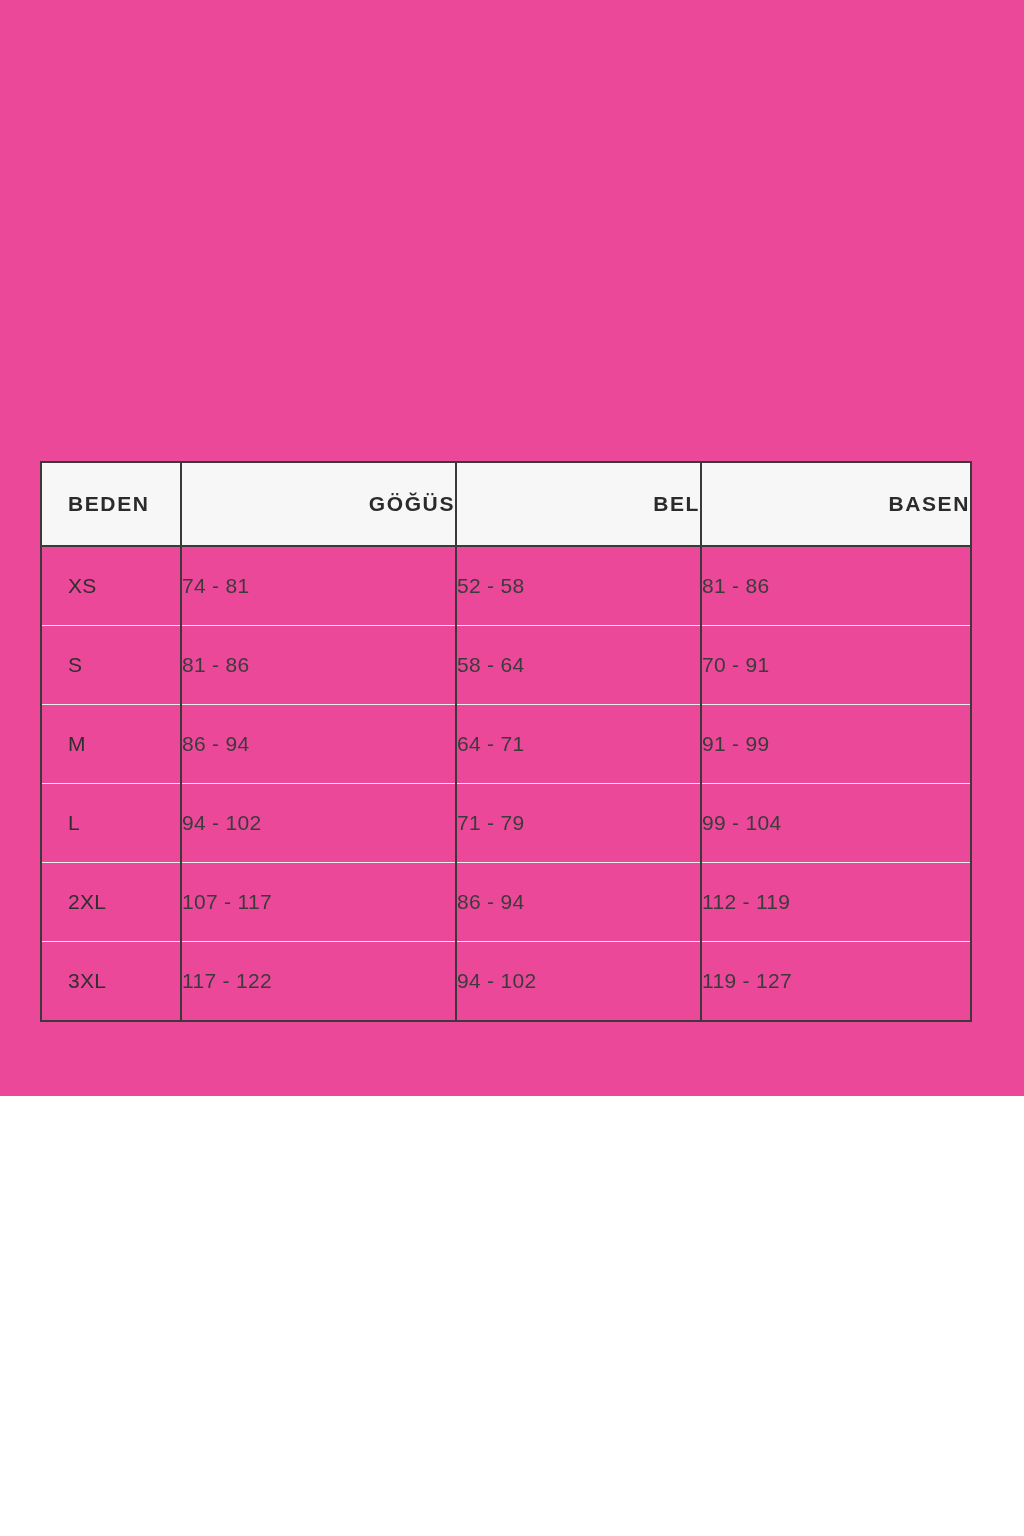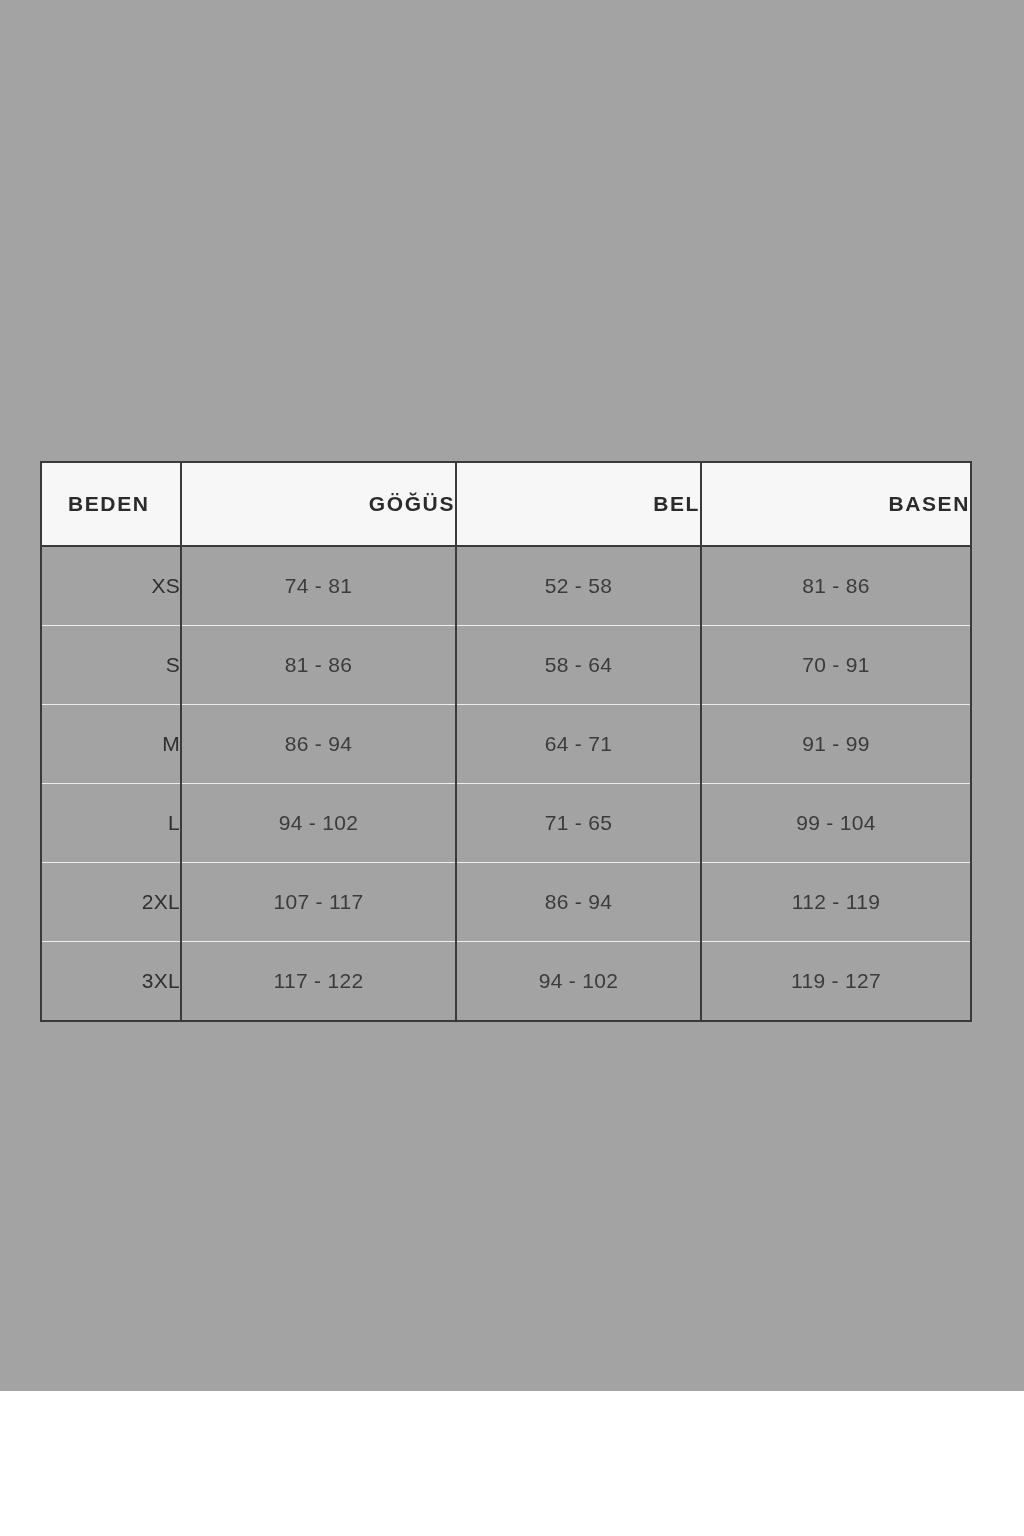--- a/index.html
+++ b/index.html
@@ -14,22 +14,22 @@
     color: #2b2b2b;
     position: relative;
     overflow: hidden;
   }
 
   .page {
     position: absolute;
     left: 0;
     top: 0;
     width: 1024px;
-    height: 1391px;
-    background: #a3a3a3;
+    height: 1096px;
+    background: #ec4899;
   }
 
   .size-table-wrap {
     position: absolute;
     left: 40px;
     top: 461px;
     width: 930px;
   }
 
   table.size-table {
@@ -63,35 +63,35 @@
   }
   table.size-table thead th.th-beden {
     text-align: left;
     padding-left: 26px;
   }
 
   table.size-table tbody td {
     height: 78px;
     font-size: 21px;
     color: #3b3b3b;
-    text-align: center;
+    text-align: left;
     vertical-align: middle;
     border-right: 2px solid #3a3a3a;
     border-bottom: 1px solid #ededed;
     padding: 0;
     letter-spacing: 0.3px;
   }
   table.size-table tbody td:last-child {
     border-right: none;
   }
   table.size-table tbody tr:last-child td {
     border-bottom: none;
   }
   table.size-table tbody td.td-beden {
-    text-align: right;
+    text-align: left;
     padding-left: 26px;
     color: #2f2f2f;
   }
 </style>
 </head>
 <body>
 
 <div class="page">
 
   <div class="size-table-wrap">
@@ -125,21 +125,21 @@
         </tr>
         <tr>
           <td class="td-beden">M</td>
           <td>86 - 94</td>
           <td>64 - 71</td>
           <td>91 - 99</td>
         </tr>
         <tr>
           <td class="td-beden">L</td>
           <td>94 - 102</td>
-          <td>71 - 65</td>
+          <td>71 - 79</td>
           <td>99 - 104</td>
         </tr>
         <tr>
           <td class="td-beden">2XL</td>
           <td>107 - 117</td>
           <td>86 - 94</td>
           <td>112 - 119</td>
         </tr>
         <tr>
           <td class="td-beden">3XL</td>

